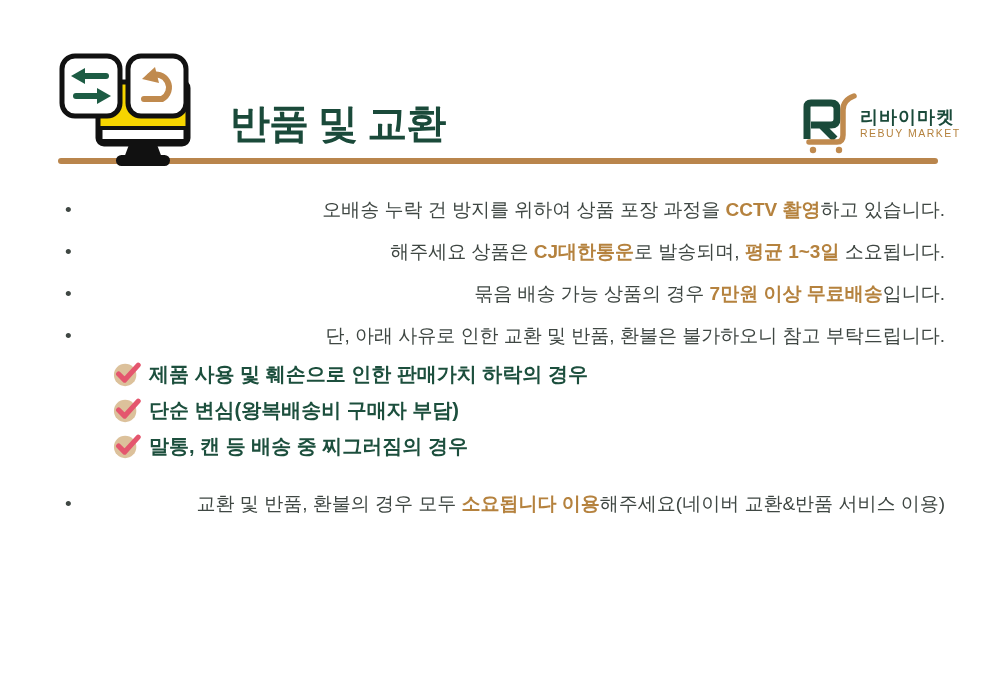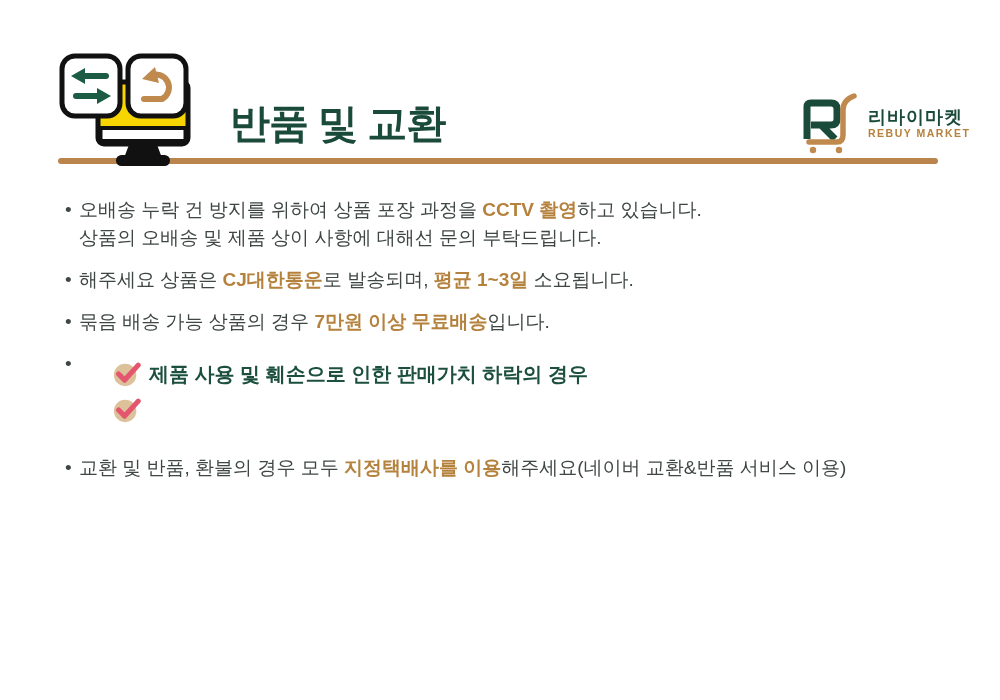--- a/index.html
+++ b/index.html
@@ -17,32 +17,32 @@
     font-family:"Liberation Sans","DejaVu Sans",sans-serif;}
   .page{position:relative;width:1000px;height:676px;background:#fff;}
 
   
   .hero-icon{position:absolute;left:58px;top:52px;width:134px;height:118px;z-index:2;}
   .page-title{position:absolute;left:230px;top:96px;font-size:40px;font-weight:800;
     color:var(--green);letter-spacing:-1px;}
   .separator{position:absolute;left:58px;top:158px;width:880px;height:6px;
     background:var(--line);border-radius:3px;z-index:1;}
 
-  .logo{position:absolute;left:798px;top:92px;display:flex;align-items:center;gap:8px;z-index:2;}
+  .logo{position:absolute;left:798px;top:92px;display:flex;align-items:center;z-index:2;}
   .logo-mark{width:62px;height:62px;}
   .logo-text{display:flex;flex-direction:column;line-height:1.15;}
   .logo-ko{font-size:18px;font-weight:800;color:var(--green);letter-spacing:1px;}
-  .logo-en{font-size:10.5px;font-weight:700;color:var(--tan);letter-spacing:1.5px;}
+  .logo-en{font-size:10.5px;font-weight:400;color:var(--tan);letter-spacing:1.5px;}
 
   
   .content{position:absolute;left:65px;top:196px;width:880px;}
   .bullet{display:flex;margin-bottom:14px;}
   .dot{width:14px;font-size:19px;color:var(--body);line-height:28px;flex:none;}
   .lines{flex:1;}
-  .line{font-size:19px;line-height:28px;color:var(--body);}
+  .line{font-size:19px;line-height:28px;color:var(--body);text-align:right;}
   .hl{color:var(--tan);font-weight:700;}
 
   .check-list{margin:10px 0 16px 34px;}
   .check-item{display:flex;align-items:center;margin-bottom:8px;}
   .check-item svg{width:28px;height:28px;flex:none;margin-right:8px;}
   .check-text{font-size:20px;font-weight:700;color:var(--check-green);line-height:27px;}
 </style>
 </head>
 <body>
 
@@ -85,56 +85,64 @@
       <span class="logo-ko">리바이마켓</span>
       <span class="logo-en">REBUY MARKET</span>
     </div>
   </div>
 
   <div class="content">
       <div class="bullet">
         <span class="dot">•</span>
         <div class="lines">
           <div class="line"><span>오배송 누락 건 방지를 위하여 상품 포장 과정을 </span><span class="hl">CCTV 촬영</span><span>하고 있습니다.</span></div>
-          <div class="line"><span>상품의 오배송 및 제품 상이 사항에 대해선 문의 부탁드립니다.</span></div>
         </div>
       </div>
       <div class="bullet">
         <span class="dot">•</span>
         <div class="lines">
           <div class="line"><span>해주세요 상품은 </span><span class="hl">CJ대한통운</span><span>로 발송되며, </span><span class="hl">평균 1~3일</span><span> 소요됩니다.</span></div>
         </div>
       </div>
       <div class="bullet">
         <span class="dot">•</span>
         <div class="lines">
           <div class="line"><span>묶음 배송 가능 상품의 경우 </span><span class="hl">7만원 이상 무료배송</span><span>입니다.</span></div>
         </div>
       </div>
       <div class="bullet">
         <span class="dot">•</span>
         <div class="lines">
+          <div class="line"><span>단, 아래 사유로 인한 교환 및 반품, 환불은 불가하오니 참고 부탁드립니다.</span></div>
           <div class="check-list">
             <div class="check-item">
               <svg viewBox="0 0 30 30">
                 <circle cx="13" cy="16" r="12" fill="#dcc19b"></circle>
                 <path d="M 6,15 L 12.5,21.5 L 27,5.5" fill="none" stroke="#e4566e" stroke-width="5.5" stroke-linecap="round" stroke-linejoin="round"></path>
               </svg>
               <span class="check-text">제품 사용 및 훼손으로 인한 판매가치 하락의 경우</span>
             </div>
             <div class="check-item">
               <svg viewBox="0 0 30 30">
                 <circle cx="13" cy="16" r="12" fill="#dcc19b"></circle>
                 <path d="M 6,15 L 12.5,21.5 L 27,5.5" fill="none" stroke="#e4566e" stroke-width="5.5" stroke-linecap="round" stroke-linejoin="round"></path>
               </svg>
+              <span class="check-text">단순 변심(왕복배송비 구매자 부담)</span>
+            </div>
+            <div class="check-item">
+              <svg viewBox="0 0 30 30">
+                <circle cx="13" cy="16" r="12" fill="#dcc19b"></circle>
+                <path d="M 6,15 L 12.5,21.5 L 27,5.5" fill="none" stroke="#e4566e" stroke-width="5.5" stroke-linecap="round" stroke-linejoin="round"></path>
+              </svg>
+              <span class="check-text">말통, 캔 등 배송 중 찌그러짐의 경우</span>
             </div>
           </div>
         </div>
       </div>
       <div class="bullet">
         <span class="dot">•</span>
         <div class="lines">
-          <div class="line"><span>교환 및 반품, 환불의 경우 모두 </span><span class="hl">지정택배사를 이용</span><span>해주세요(네이버 교환&amp;반품 서비스 이용)</span></div>
+          <div class="line"><span>교환 및 반품, 환불의 경우 모두 </span><span class="hl">소요됩니다 이용</span><span>해주세요(네이버 교환&amp;반품 서비스 이용)</span></div>
         </div>
       </div>
     </div>
 
 </div>
 
 </body></html>

